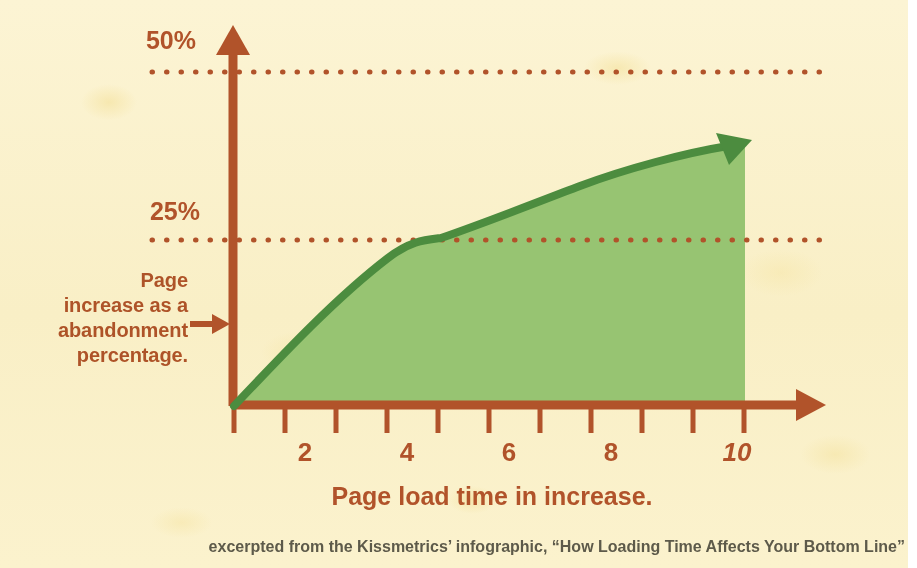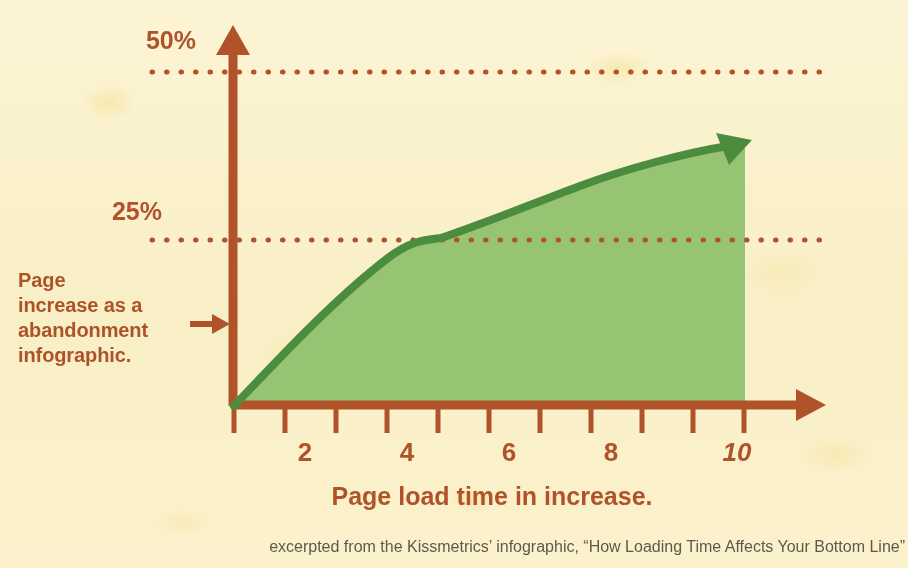--- a/index.html
+++ b/index.html
@@ -33,36 +33,36 @@
     left: 0;
     top: 0;
     width: 917px;
     height: 568px;
   }
   .ylabel-text {
     position: absolute;
     left: 18px;
     top: 268px;
     width: 170px;
-    text-align: left;
+    text-align: right;
     color: #ae5328;
     font-size: 20px;
     font-weight: bold;
     line-height: 25px;
     letter-spacing: -0.1px;
   }
   .axis-tick-label {
     position: absolute;
     color: #b1532a;
     font-size: 25px;
     font-weight: bold;
     text-align: center;
   }
   .ytick-50 { left: 100px; top: 26px; width: 96px; text-align: right; }
-  .ytick-25 { left: 89px; top: 197px; width: 96px; }
+  .ytick-25 { left: 104px; top: 197px; width: 96px; text-align: right; }
   .xtick {
     top: 437px;
     width: 60px;
     font-size: 26px;
   }
   .xaxis-title {
     position: absolute;
     left: 232px;
     top: 482px;
     width: 520px;
@@ -72,21 +72,21 @@
     font-weight: bold;
   }
   .caption {
     position: absolute;
     left: 0;
     top: 538px;
     width: 905px;
     text-align: right;
     color: #5d5a4a;
     font-size: 16px;
-    font-weight: normal;
+    font-weight: bold;
   }
 </style>
 </head>
 <body>
 
 <div id="figure">
 
   <svg id="plot-svg" viewBox="0 0 917 568">
     <defs>
       <marker id="none"></marker>
@@ -142,21 +142,21 @@
     <path d="M 752 140 L 716 133 L 729 165 Z" fill="#4c8c3f"></path>
   </svg>
 
   <div class="axis-tick-label ytick-50">50%</div>
   <div class="axis-tick-label ytick-25">25%</div>
 
   <div class="ylabel-text">
     <div>Page</div>
     <div>increase as a</div>
     <div>abandonment</div>
-    <div>infographic.</div>
+    <div>percentage.</div>
   </div>
 
   <div class="axis-tick-label xtick" style="left:275px;">2</div>
   <div class="axis-tick-label xtick" style="left:377px;">4</div>
   <div class="axis-tick-label xtick" style="left:479px;">6</div>
   <div class="axis-tick-label xtick" style="left:581px;">8</div>
   <div class="axis-tick-label xtick" style="left:707px;font-style:italic;">10</div>
 
   <div class="xaxis-title">Page load time in increase.</div>
 

